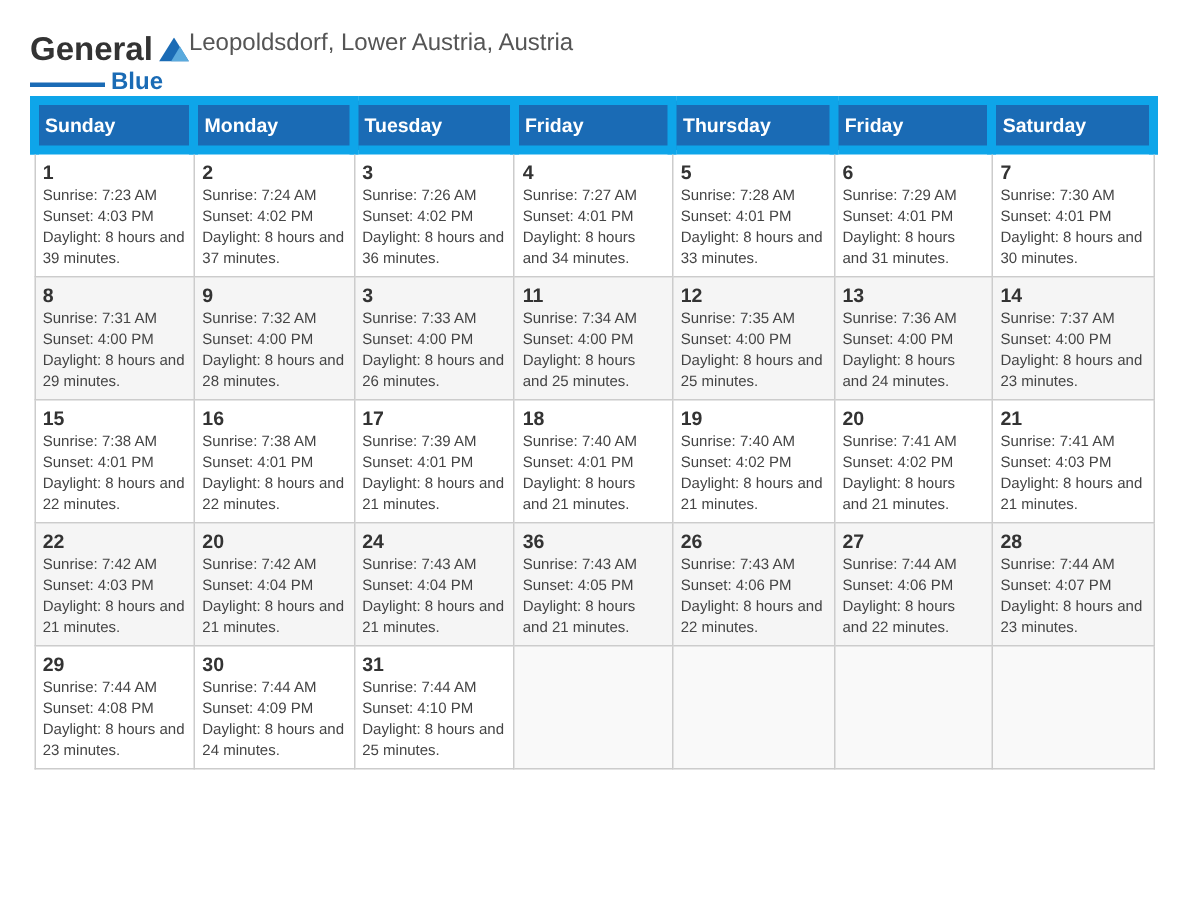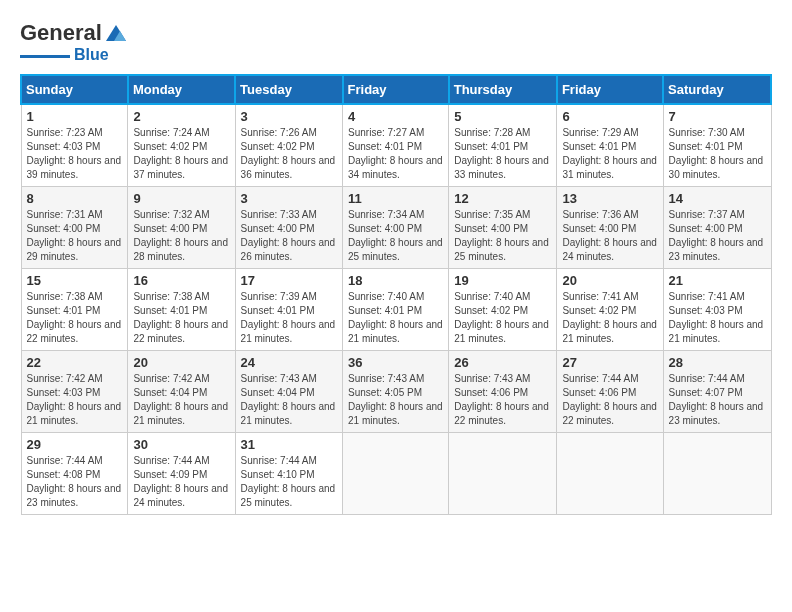--- a/index.html
+++ b/index.html
@@ -6,21 +6,20 @@
     body {
       font-family: Arial, sans-serif;
       background: #fff;
       width: 792px;
       min-height: 612px;
       padding: 20px;
     }
     .header-section {
       display: flex;
       align-items: flex-start;
-      margin-bottom: 10px;
     }
     .logo {
       display: flex;
       flex-direction: column;
       align-items: flex-start;
     }
     .logo-row {
       display: flex;
       align-items: center;
       gap: 2px;
@@ -48,21 +47,21 @@
       border-collapse: collapse;
       font-size: 11px;
     }
     .calendar-table thead tr th {
       background: #1a6bb5;
       color: #fff;
       padding: 6px 4px;
       text-align: left;
       font-size: 13px;
       font-weight: bold;
-      border: 2px solid #0ea5e9;
+      border: 6px solid #0ea5e9;
     }
     .calendar-table tbody tr td {
       border: 1px solid #ccc;
       vertical-align: top;
       padding: 4px 5px;
       width: 113px;
       min-height: 80px;
       background: #fff;
     }
     .calendar-table tbody tr:nth-child(even) td {
@@ -94,20 +93,21 @@
         <polygon points="0,16 10,0 20,16" fill="#1a6bb5"></polygon>
         <polygon points="8,16 14,6 20,16" fill="#5aaadd"></polygon>
       </svg>
     </div>
     <div style="display:flex;align-items:center;">
       <div class="logo-blue-line"></div>
       <span style="font-size:16px;font-weight:bold;color:#1a6bb5;margin-left:4px;">Blue</span>
     </div>
   </div>
   <div class="title-section">
+    <div class="location-title">Leopoldsdorf, Lower Austria, Austria</div>
   </div>
 </div>
 
 <table class="calendar-table">
   <thead>
     <tr>
     <th>Sunday</th>
         <th>Monday</th>
         <th>Tuesday</th>
         <th>Friday</th>

